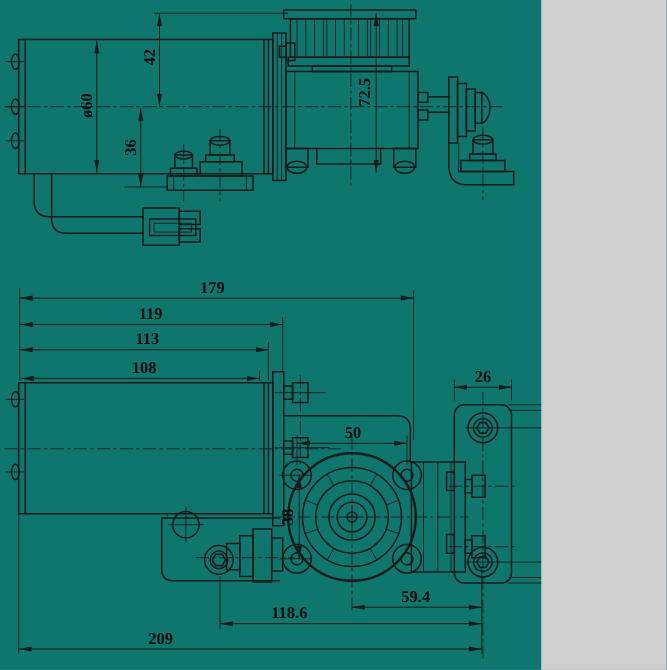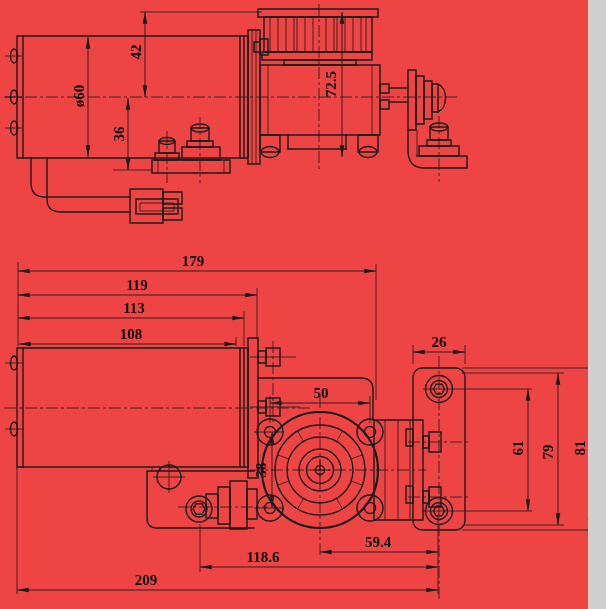--- a/index.html
+++ b/index.html
@@ -1,17 +1,17 @@
 <!DOCTYPE html>
 <html><head>
 <meta charset="utf-8">
 <style>
   html,body{margin:0;padding:0;}
   body{background:#cfcfcf;font-family:"Liberation Sans",sans-serif;}
-  .stage{position:relative;width:588px;height:609px;background:#ef4444;overflow:hidden;}
+  .stage{position:relative;width:492px;height:609px;background:#0f766e;overflow:hidden;}
   svg{display:block;}
   svg *{vector-effect:non-scaling-stroke;}
   .ln{fill:none;stroke:#1b1b1b;stroke-width:1.4;stroke-linecap:square;}
   .thk{stroke-width:2.2;}
   .thin{fill:none;stroke:#1b1b1b;stroke-width:0.8;stroke-linecap:butt;}
   .cl{fill:none;stroke:#1b1b1b;stroke-width:0.8;stroke-dasharray:12 3 3 3;}
   .dim{fill:none;stroke:#1b1b1b;stroke-width:0.9;}
   text{font-family:"Liberation Serif",serif;font-weight:bold;font-size:15px;fill:#0d0d0d;stroke:none;}
 </style>
 </head>

